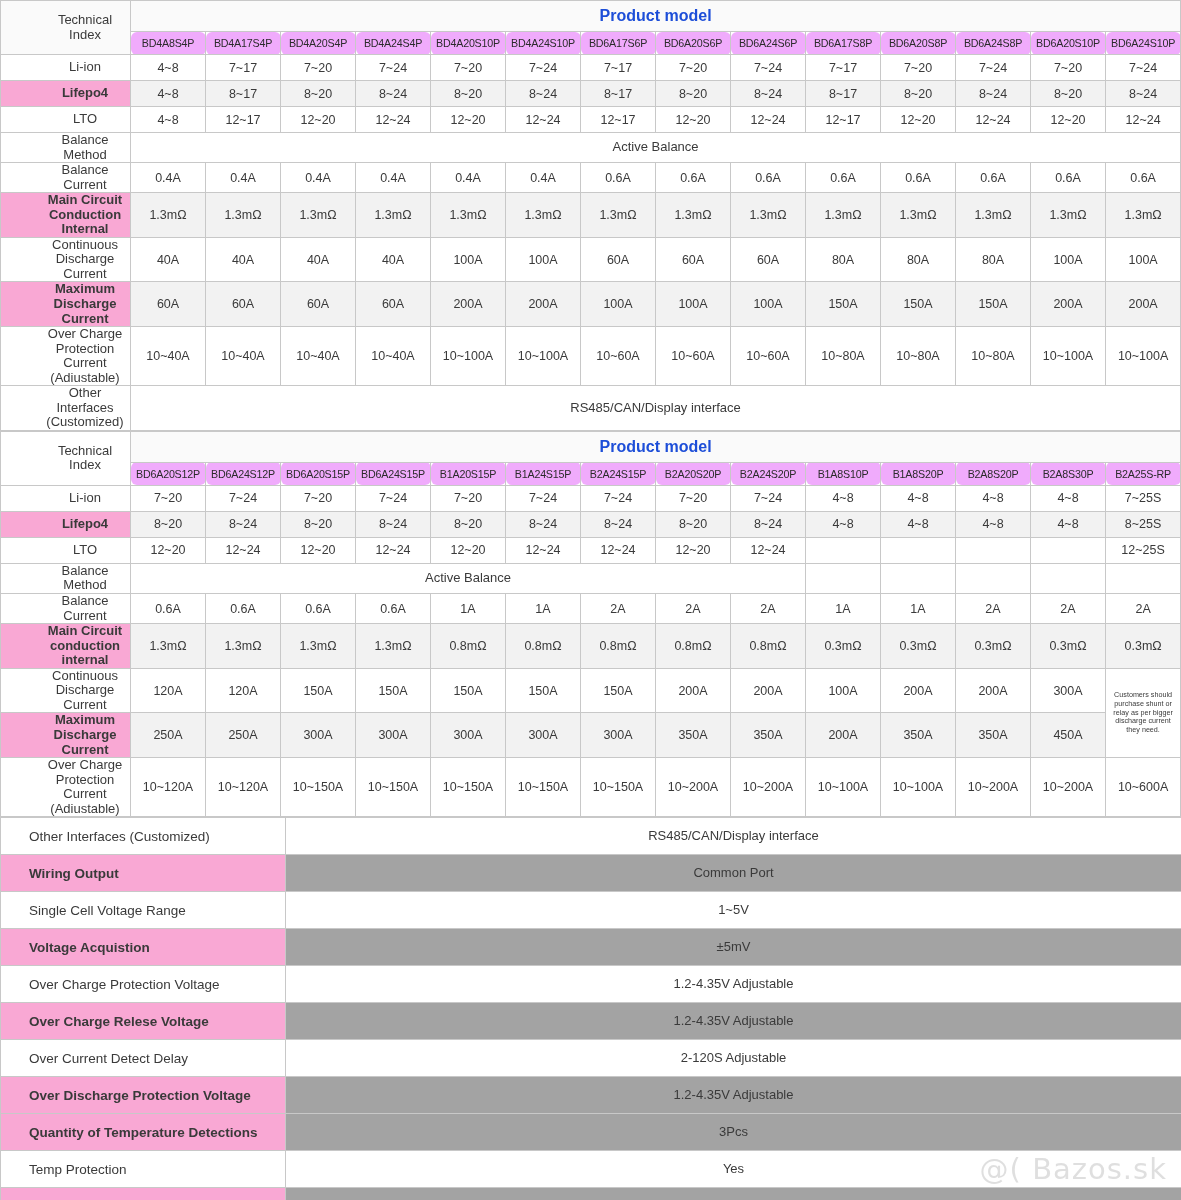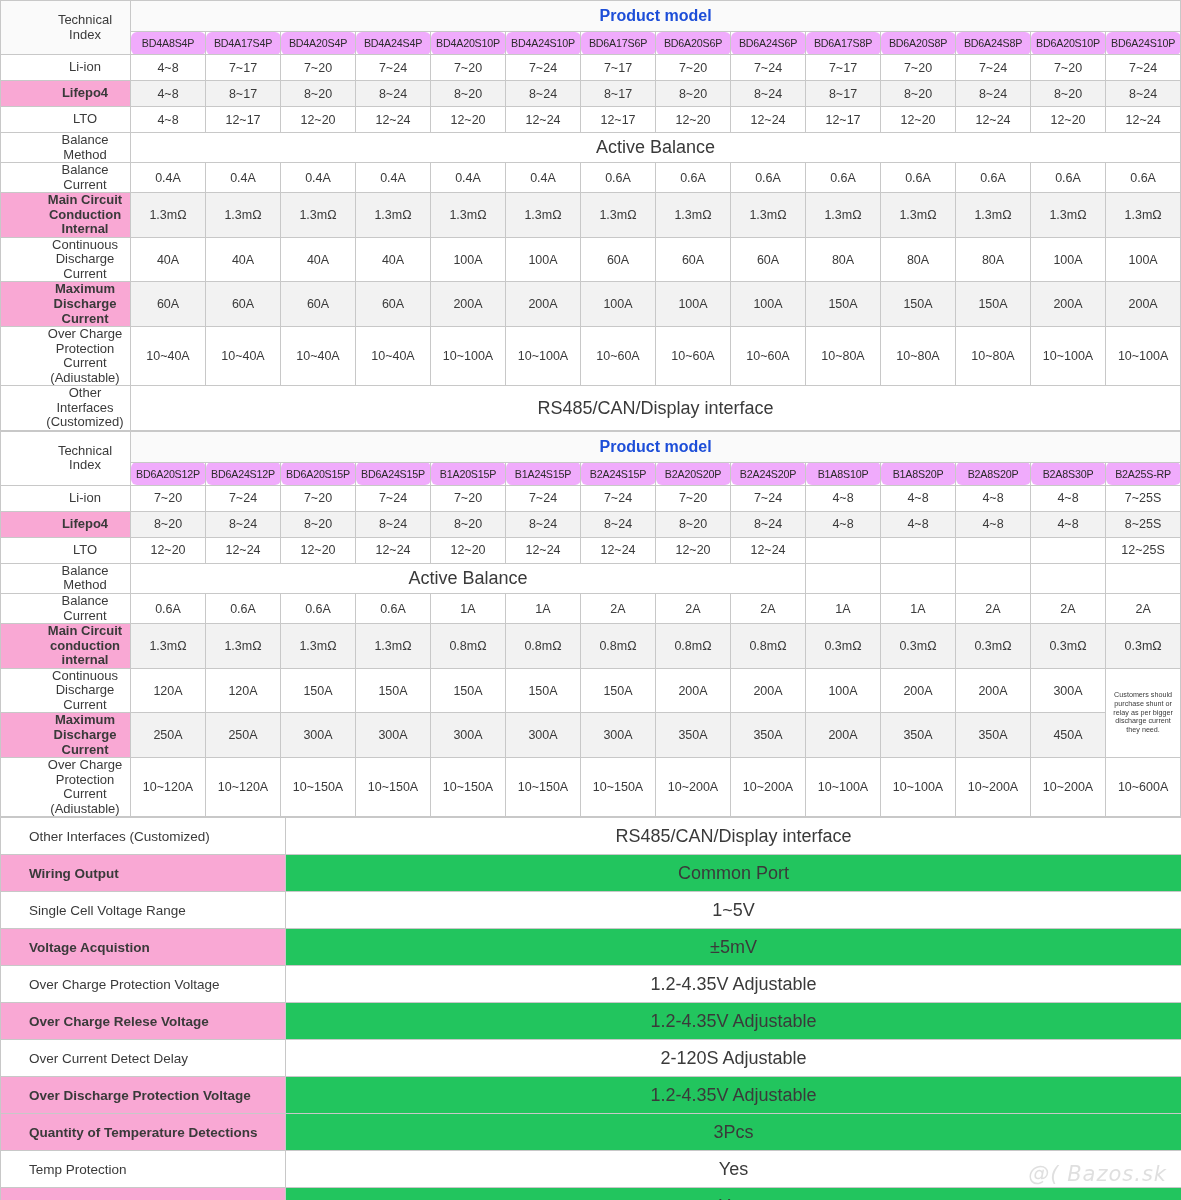--- a/index.html
+++ b/index.html
@@ -62,43 +62,42 @@
   tr.alt td{background:#f2f2f2;}
   tr.alt td.idx,tr.alt td.idx-wide{background:#f9a8d4;font-weight:bold;}
   tr.plain td{background:#ffffff;}
   
   .r-data td{height:25px;}
   .r-balmethod td{height:28px;}
   .r-two td{height:32px;}
   .r-three td{height:38px;}
   .r-common td{height:36px;}
   
-  .merged{background:#fafafa;font-size:18px;}
-  tr.alt .merged{background:#22c55e;}
+  .merged{background:#fafafa;font-size:13px;}
+  tr.alt .merged{background:#a3a3a3;}
   .blank{background:#fdfdfd;}
   
   .note{
     font-size:7.2px;
     line-height:1.22;
     text-align:center;
     padding:2px 3px;
     color:#3a3a3a;
   }
   
   .watermark{
     position:absolute;
     right:14px;
     bottom:14px;
-    font-size:21px;
+    font-size:29px;
     font-family:"DejaVu Sans",sans-serif;
     color:rgba(150,150,150,0.30);
     letter-spacing:1px;
     pointer-events:none;
     white-space:nowrap;
-    font-style:italic;
   }
 </style>
 </head>
 <body>
 
 <table>
   <colgroup>
     <col style="width:130px">
       <col span="14" style="width:75px">
   </colgroup>

